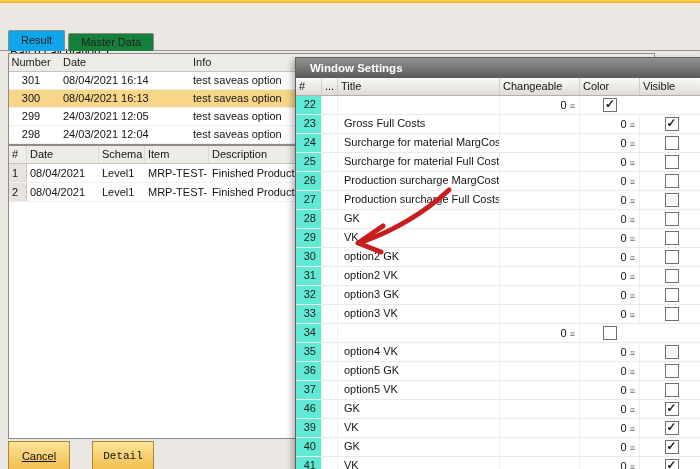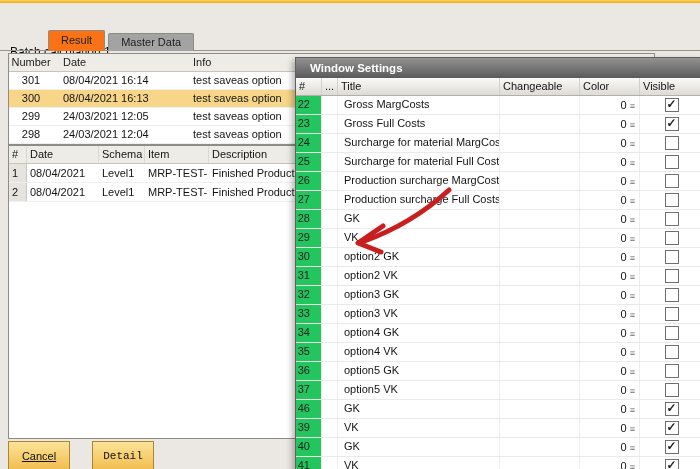--- a/index.html
+++ b/index.html
@@ -5,22 +5,22 @@
   html,body{margin:0;padding:0;background:#fff;}
   .app{position:relative;width:700px;height:469px;overflow:hidden;background:#ebe8e3;
        font-family:"Liberation Sans",sans-serif;font-size:11px;color:#141414;}
 
   .top-accent{position:absolute;left:0;top:0;width:100%;height:3px;
               background:linear-gradient(180deg,#fbd56a,#f0a800);}
   .page-title{position:absolute;left:10px;top:9px;font-size:12px;color:#0e0e0e;margin-top:36px;}
 
   .tabs{position:absolute;left:8px;top:31px;display:flex;align-items:flex-end;height:20px;z-index:3;}
   .tab{height:17px;line-height:16px;padding:0 12px;border:1px solid #8e8b85;border-bottom:none;
-       background:#a3a3a3;border-radius:2px 2px 0 0;margin-right:3px;color:#222;cursor:default;}
-  .tab.active{background:#f97316;height:20px;line-height:19px;z-index:4;margin-left:40px;}
+       background:#15803d;border-radius:2px 2px 0 0;margin-right:3px;color:#222;cursor:default;}
+  .tab.active{background:#0ea5e9;height:20px;line-height:19px;z-index:4;}
 
   .content-top-line{position:absolute;left:0;top:50px;width:100%;height:1px;background:#98948d;}
 
   
   .runs-table{position:absolute;left:8px;top:53px;width:645px;background:#fff;
               border:1px solid #8f8c85;z-index:1;}
   .runs-head{display:grid;grid-template-columns:48px 128px 1fr;height:17px;line-height:16px;
              background:#eeece7;border-bottom:1px solid #c7c4bd;color:#222;}
   .rrow{display:grid;grid-template-columns:48px 128px 1fr;height:17px;line-height:17px;
         border-bottom:1px solid #f1efeb;background:#fff;}
@@ -53,21 +53,21 @@
   .settings-titlebar{height:20px;line-height:20px;background:linear-gradient(180deg,#929292,#5a5a5a);
                      color:#fff;font-weight:bold;padding-left:14px;font-size:11.5px;cursor:default;}
   .settings-head{display:grid;grid-template-columns:26px 16px 162px 80px 60px 1fr;height:17px;line-height:16px;
                  background:linear-gradient(180deg,#fbfaf8,#dedbd5);border-bottom:1px solid #b3b0aa;}
   .settings-head span{border-right:1px solid #d3d0ca;padding-left:3px;white-space:nowrap;overflow:hidden;}
   .sh-num{padding-left:6px;}
   .sh-chg,.sh-color,.sh-vis{text-align:left;padding-left:0;}
   .srow{display:grid;grid-template-columns:26px 16px 162px 80px 60px 1fr;height:18px;line-height:17px;
         border-bottom:1px solid #eceae6;background:#fff;}
   .srow > span{border-right:1px solid #f0eeea;}
-  .sc-num{text-align:right;padding-right:11px;color:#222;background:#22c55e;}
+  .sc-num{text-align:right;padding-right:5px;color:#222;background:#5eead4;}
   .sc-title{padding-left:6px;white-space:nowrap;overflow:hidden;}
   .sc-color{display:flex;align-items:center;justify-content:flex-end;gap:3px;padding-right:4px;}
   .picker-icon::before{content:"≡";font-size:9px;color:#666;line-height:1;}
   .sc-vis{display:flex;align-items:center;justify-content:center;border-right:none !important;}
   .checkbox{width:12px;height:12px;border:1px solid #6f6f6f;background:#fff;position:relative;}
   .checkbox.checked::after{content:"✓";position:absolute;left:1px;top:-3px;font-size:12px;
                            font-weight:bold;color:#1c1c1c;}
 
   .annotation-arrow{position:absolute;left:0;top:0;z-index:20;pointer-events:none;}
 </style>
@@ -155,21 +155,20 @@
       <span class="sh-dots">...</span>
       <span class="sh-title">Title</span>
       <span class="sh-chg">Changeable</span>
       <span class="sh-color">Color</span>
       <span class="sh-vis">Visible</span>
     </div>
     <div>
         <div class="srow">
     <span class="sc-num">22</span>
     <span class="sc-dots"></span>
-    <span class="sc-title">Gross MargCosts</span>
     <span class="sc-chg"></span>
     <span class="sc-color">
       <span class="color-val">0</span>
       <span class="picker-icon"></span>
     </span>
     <span class="sc-vis">
       <span class="checkbox checked"></span>
     </span>
   </div>
         <div class="srow">
@@ -311,21 +310,20 @@
       <span class="color-val">0</span>
       <span class="picker-icon"></span>
     </span>
     <span class="sc-vis">
       <span class="checkbox"></span>
     </span>
   </div>
         <div class="srow">
     <span class="sc-num">34</span>
     <span class="sc-dots"></span>
-    <span class="sc-title">option4 GK</span>
     <span class="sc-chg"></span>
     <span class="sc-color">
       <span class="color-val">0</span>
       <span class="picker-icon"></span>
     </span>
     <span class="sc-vis">
       <span class="checkbox"></span>
     </span>
   </div>
         <div class="srow">

